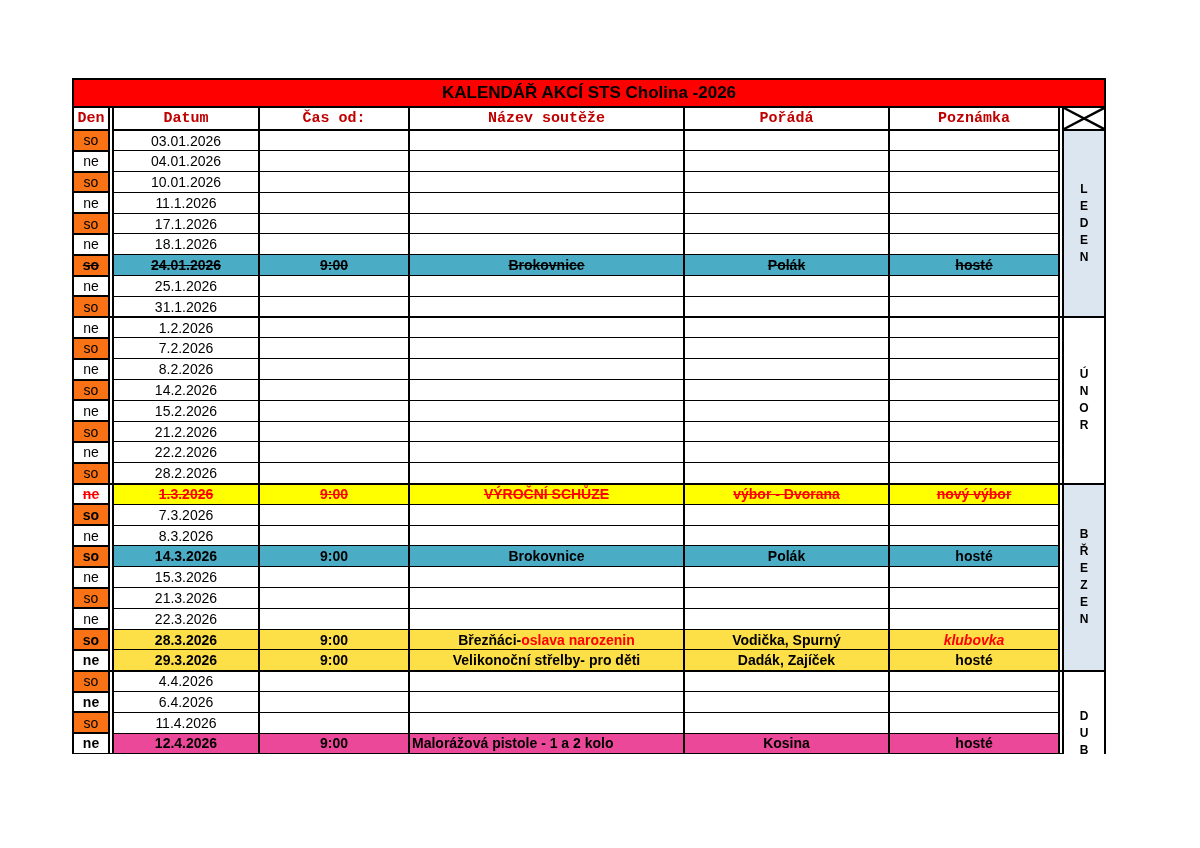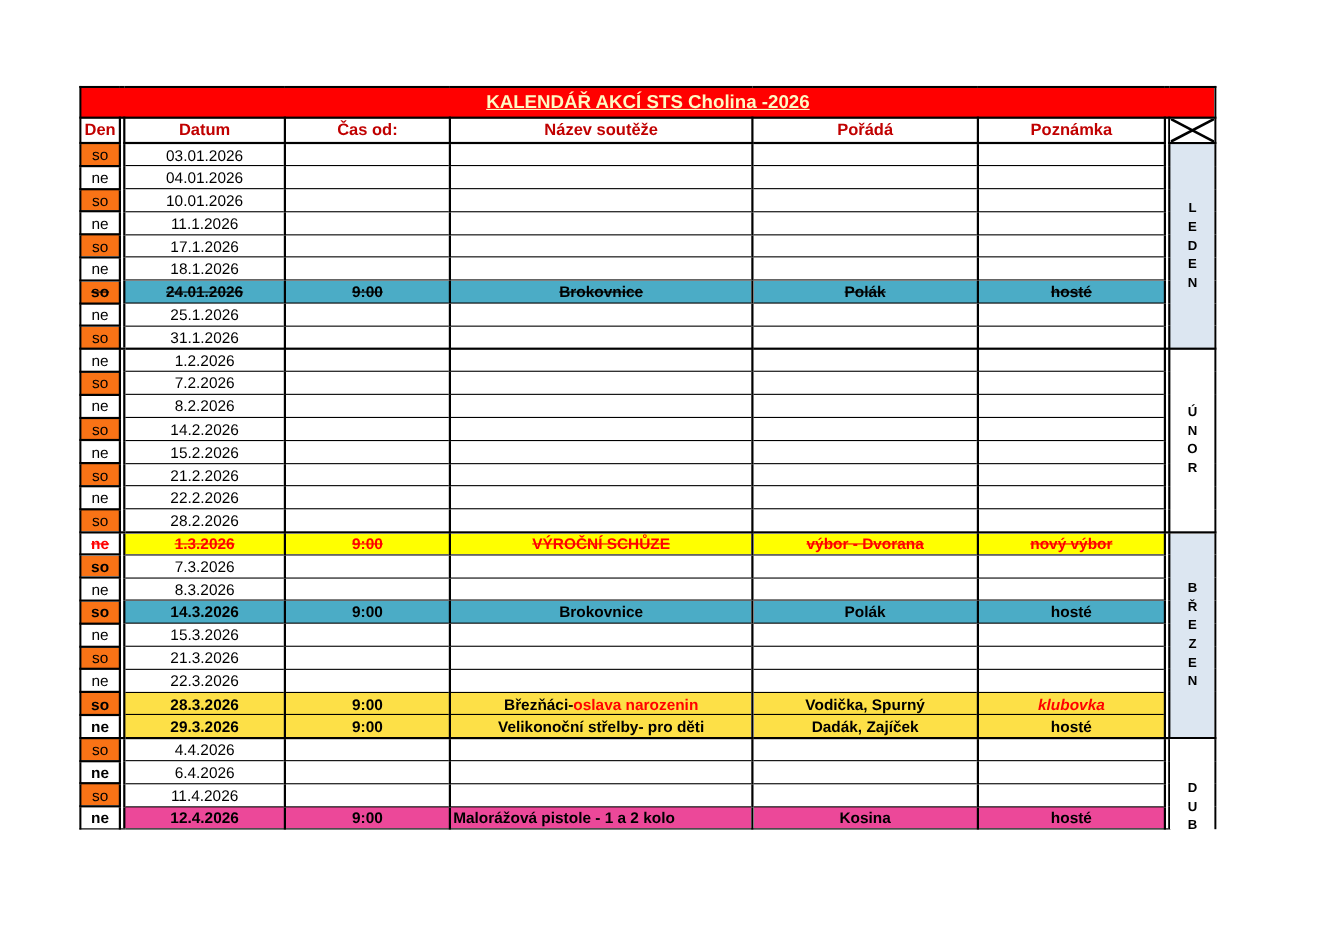--- a/index.html
+++ b/index.html
@@ -15,27 +15,27 @@
   table{
     border-collapse:collapse;table-layout:fixed;width:1032px;
   }
   td,th{padding:0;overflow:hidden;}
   
   .banner{
     height:26px;background:#FF0000;border:2px solid #000;
     text-align:center;vertical-align:middle;
   }
   .banner span{
-    color:#fef9c3;font-weight:bold;font-size:17px;text-decoration:underline;
+    color:#000000;font-weight:bold;font-size:17px;
   }
   
   .hrow{height:22px;}
   .hcell{
     border:2px solid #000;background:#fff;color:#C00000;
-    font-weight:bold;font-size:15px;text-align:center;vertical-align:middle;
+    font-weight:bold;font-size:15px;text-align:center;vertical-align:middle;font-family:Liberation Mono, monospace;
   }
   .xcell{border:2px solid #000;background:#fff;position:relative;}
   .xcell svg{display:block;width:100%;height:100%;}
   .spacer{border:none;background:transparent;}
   
   tr.data-row{height:20.8px;}
   .den{
     border:2px solid #000;background:#fff;text-align:center;vertical-align:middle;
     font-size:14px;color:#000;
   }

